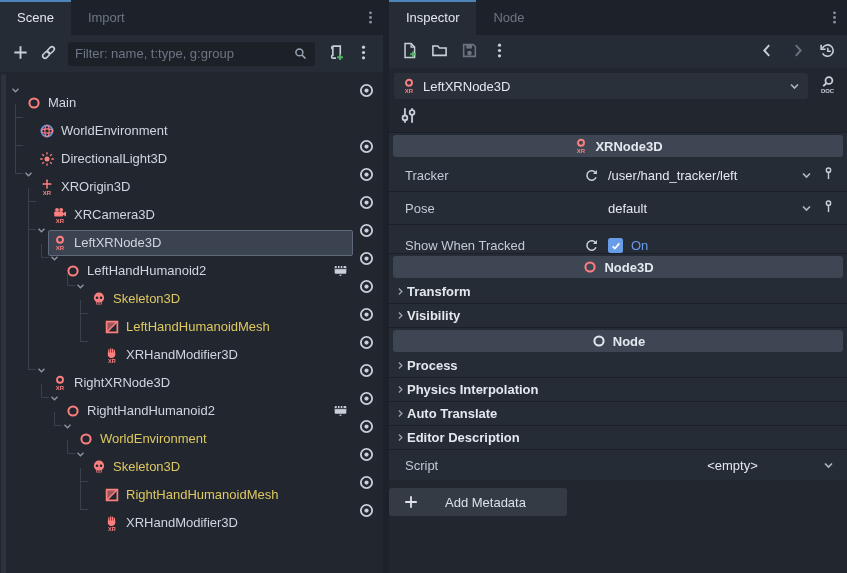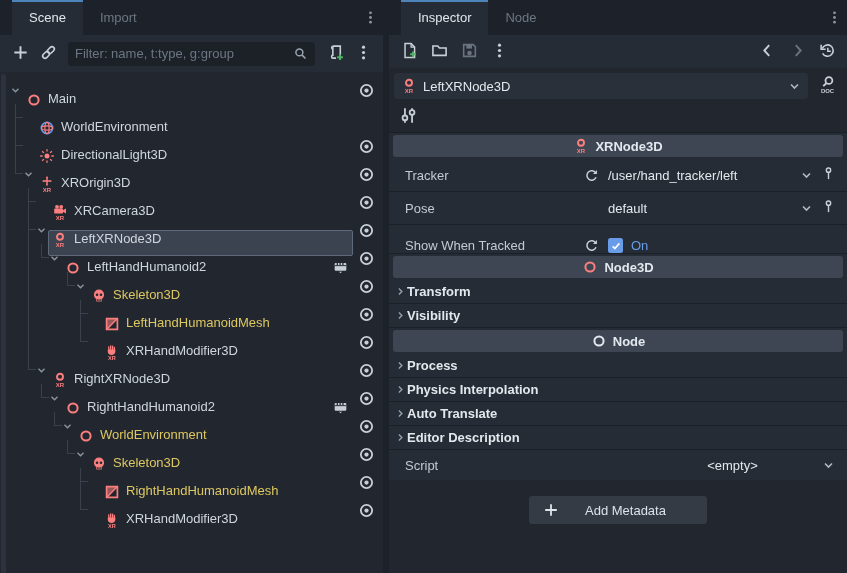--- a/index.html
+++ b/index.html
@@ -12,21 +12,21 @@
   }
   *{box-sizing:border-box;margin:0;padding:0;}
   html,body{width:847px;height:573px;overflow:hidden;background:var(--bg);
     font-family:"Liberation Sans","DejaVu Sans",sans-serif;font-size:13px;color:var(--text);}
   .app{display:flex;width:847px;height:573px;}
   .panel-left{width:383px;display:flex;flex-direction:column;}
   .splitter{width:6px;background:var(--bg);}
   .panel-right{width:458px;display:flex;flex-direction:column;}
 
   
-  .tabstrip{height:35px;background:var(--bg);display:flex;align-items:stretch;position:relative;padding-left:12px;}
+  .tabstrip{height:35px;background:var(--bg);display:flex;align-items:stretch;position:relative;padding-left:0;}
   .tab{display:flex;align-items:center;padding:0 17px;color:var(--text-dim);position:relative;cursor:default;}
   .tab.active{background:var(--panel);color:var(--text-bright);}
   .tab.active::before{content:"";position:absolute;left:0;top:0;right:0;height:2px;background:var(--accent);}
   .tab-dots{position:absolute;right:4px;top:0;bottom:0;display:flex;align-items:center;width:18px;justify-content:center;color:#8a94a1;}
   .tab-dots svg{width:15px;height:15px;}
 
   
   .toolbar{background:var(--panel);display:flex;align-items:center;}
   .toolbar-left{height:37px;padding:0 8px;gap:4px;}
   .toolbar-right{height:33px;padding:0 8px;gap:6px;}
@@ -40,21 +40,21 @@
   .searchbox input::placeholder{color:var(--text-dim);}
   .searchbox .sicon{color:#9aa4b1;display:flex;}
   .searchbox .sicon svg{width:15px;height:15px;}
 
   
   .tree{flex:1;background:var(--content);position:relative;padding-top:4px;overflow:hidden;}
   .tree-scroll{position:absolute;left:1px;top:2px;width:5px;height:545px;background:#2c323e;border-radius:2px;}
   .trow{height:28px;display:flex;align-items:center;position:relative;padding-right:6px;}
   .arrowbox{width:14px;height:28px;display:flex;align-items:center;justify-content:center;color:#8a94a1;flex:none;position:relative;z-index:1;}
   .arrowbox svg{width:13px;height:13px;}
-  .rowsel{flex:1;height:26px;display:flex;border-radius:2px;border:1px solid transparent;min-width:0;margin-top:25px;}
+  .rowsel{flex:1;height:26px;display:flex;align-items:center;border-radius:2px;border:1px solid transparent;min-width:0;margin-top:25px;}
   .rowsel.sel{background:var(--sel-bg);border-color:var(--sel-border);}
   .ticon{width:18px;height:18px;flex:none;display:flex;align-items:center;justify-content:center;margin:0 2px 0 2px;color:var(--node-red);}
   .ticon svg{width:16px;height:16px;}
   .tlabel{margin-left:3px;color:var(--text);white-space:nowrap;overflow:hidden;}
   .tlabel.mod{color:var(--modified-yellow);}
   .trow .eyebtn{width:22px;height:22px;flex:none;display:flex;align-items:center;justify-content:center;color:var(--icon);margin-left:2px;}
   .eyebtn svg{width:17px;height:17px;}
   .clapbtn{width:18px;height:18px;flex:none;display:flex;align-items:center;justify-content:center;color:var(--icon);margin-left:auto;margin-right:3px;}
   .clapbtn svg{width:15px;height:15px;}
   .vg{position:absolute;top:0;bottom:0;width:1px;background:var(--guide);}
@@ -87,21 +87,21 @@
   .pin{width:22px;flex:none;display:flex;justify-content:center;color:var(--icon);}
   .pin svg{width:15px;height:15px;}
   .dd{width:22px;flex:none;display:flex;justify-content:center;color:#b0b9c5;}
   .dd svg{width:15px;height:15px;}
   .checkbox{width:15px;height:15px;background:var(--check-blue);border-radius:2.5px;display:flex;align-items:center;justify-content:center;flex:none;}
   .checkbox svg{width:12px;height:12px;}
   .onlabel{margin-left:8px;color:var(--check-blue);}
   .grow{height:24px;display:flex;align-items:center;border-bottom:1px solid var(--sep);padding:0 8px 0 5px;color:var(--text-bright);font-weight:bold;}
   .gchev{width:13px;display:flex;color:#97a1ad;}
   .gchev svg{width:13px;height:13px;}
-  .metarow{display:flex;justify-content:center;margin-top:16px;}
+  .metarow{display:flex;margin-top:8px;}
   .metabtn{width:178px;height:28px;background:#343b45;border-radius:3px;display:flex;align-items:center;padding:0 14px;gap:26px;color:#dbe1e8;}
   .metabtn .mplus{display:flex;color:#dfe4ea;}
   .metabtn .mplus svg{width:16px;height:16px;}
 </style>
 </head>
 <body>
 
 <div class="app">
 
   <div class="panel-left">

